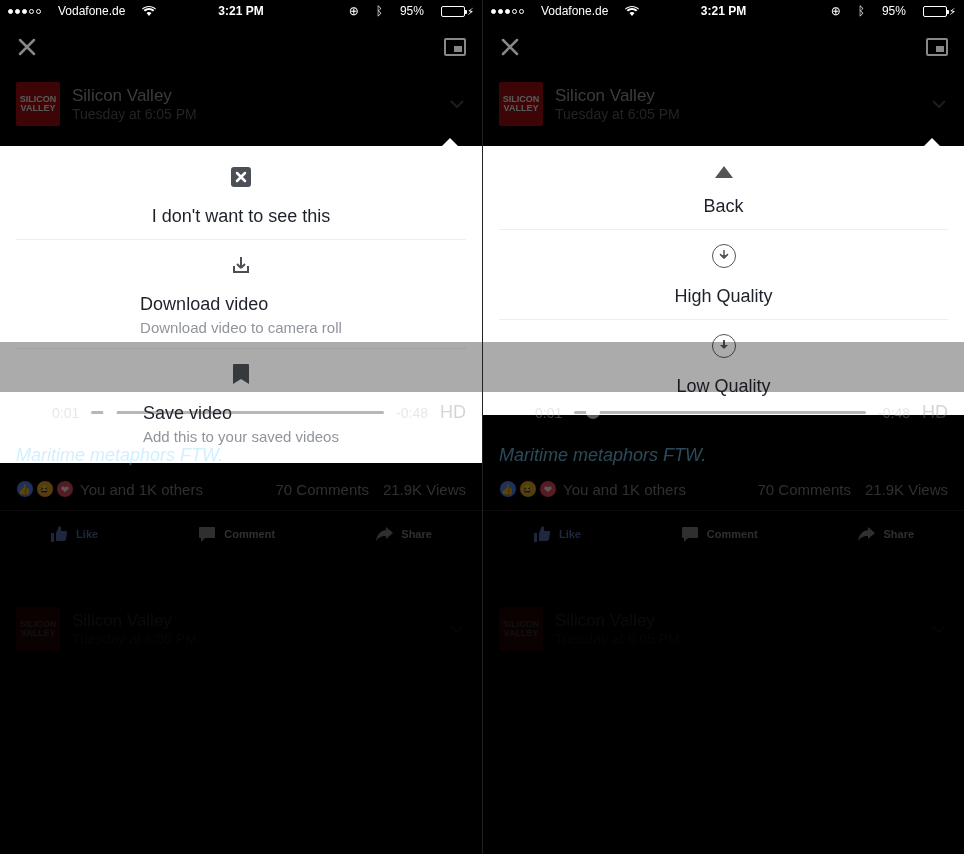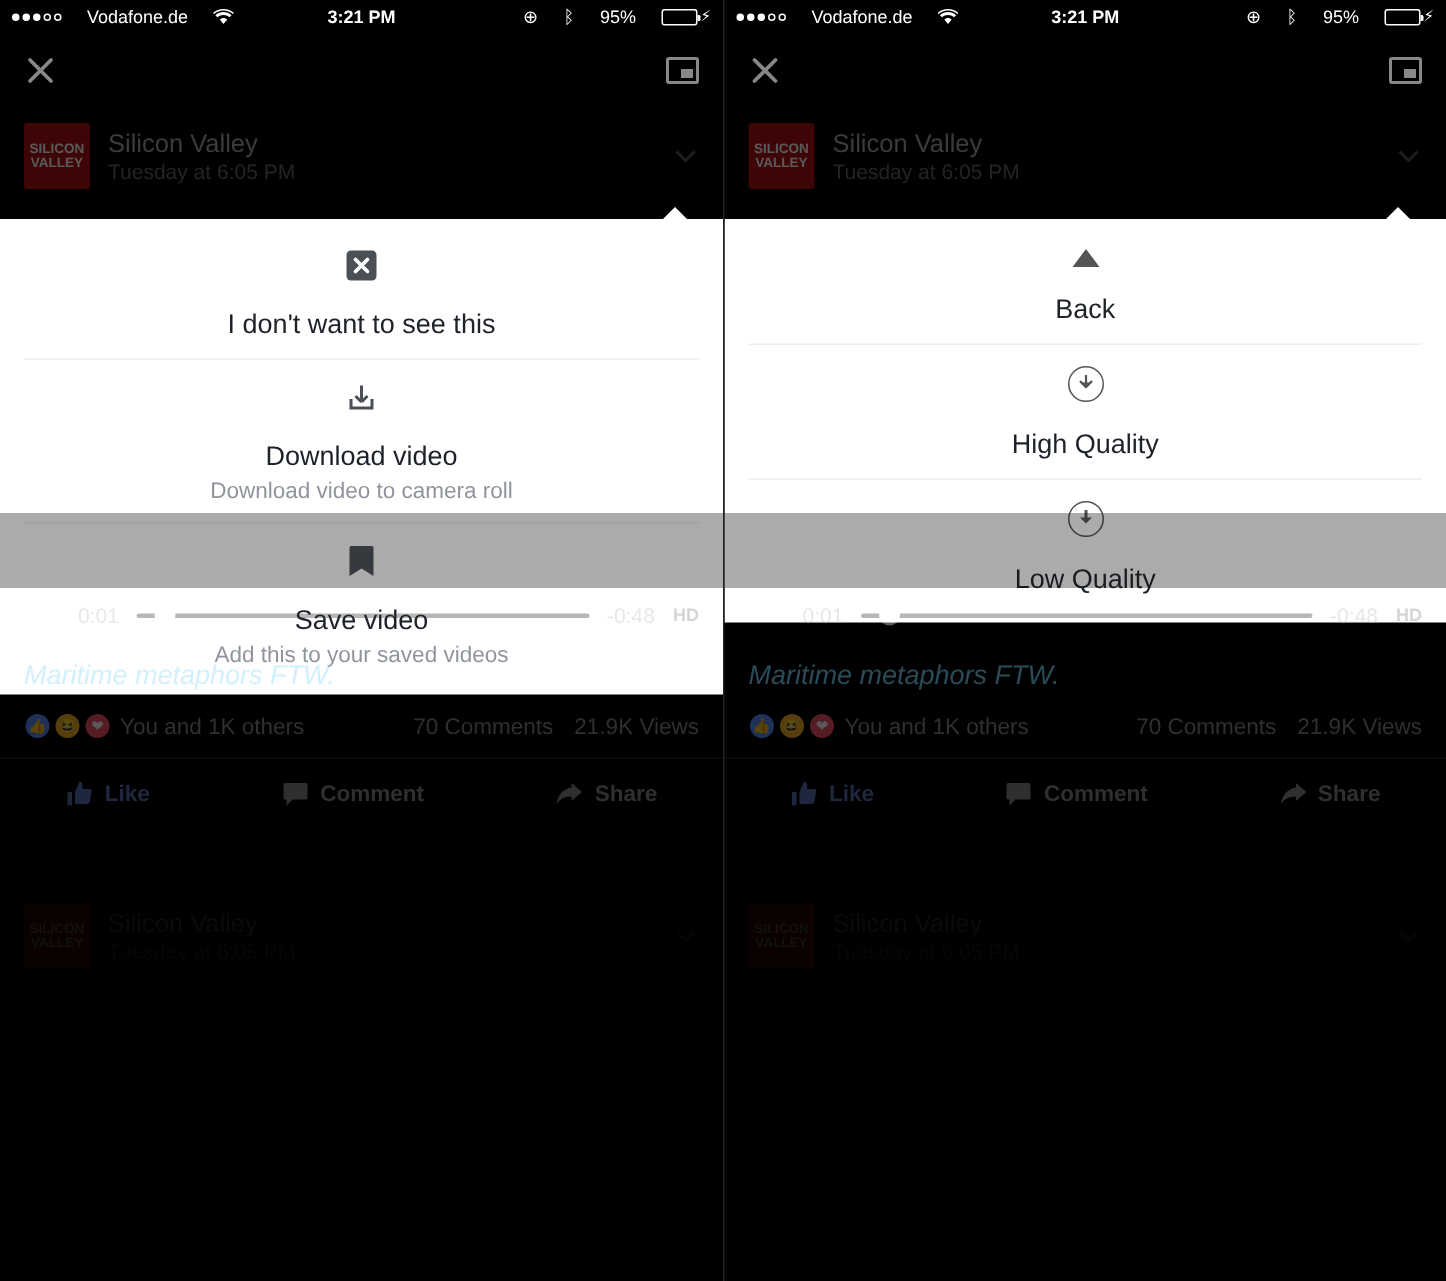--- a/index.html
+++ b/index.html
@@ -88,21 +88,21 @@
     border-bottom:8px solid #fff;
   }
   .sheet .row {
     display:flex; align-items:center;
     gap:18px;
     padding: 14px 18px 12px;
     min-height: 56px;
     flex-direction: column;
   }
   .sheet .row + .row { border-top:1px solid #eee; margin:0 16px; padding-left:2px; padding-right:2px; }
-  .sheet .row + .row { margin-left:16px; margin-right:16px;text-align:center; }
+  .sheet .row + .row { margin-left:16px; margin-right:16px; }
   .sheet .row:first-child { padding-left:18px; }
   .icon-box { width:30px; display:flex; justify-content:center; align-items:center; flex-shrink:0; }
   .row .labels .primary { font-size:18px; color:#1d2129; }
   .row .labels .secondary { font-size:15px; color:#90949c; margin-top:4px; }
   .arrow-up {
     width:0; height:0;
     border-left:9px solid transparent;
     border-right:9px solid transparent;
     border-bottom:12px solid #555;
   }
@@ -116,21 +116,21 @@
   .dim { opacity:0.35; }
 
   
   .progress {
     display:flex; align-items:center; gap:12px;
     padding: 10px 16px;
     color:#bbb; font-size:14px;margin-left:36px;
   }
   .track { flex:1; height:3px; background:#333; border-radius:2px; position:relative; }
   .thumb { width:14px; height:14px; background:#fff; border-radius:50%; position:absolute; top:-6px; }
-  .hd { font-size:12px; color:#888; font-weight:700; }
+  .hd { font-size:18px; color:#888; font-weight:400; }
 
   .caption { color:#7dd3fc; font-size:18px; padding: 12px 16px 8px; font-style: italic; }
   .stats {
     display:flex; align-items:center; justify-content:space-between;
     padding:6px 16px 12px; color:#888; font-size:15px;
   }
   .stats-left { display:flex; align-items:center; gap:6px; }
   .reaction {
     width:18px; height:18px; border-radius:50%; display:inline-flex;
     align-items:center; justify-content:center; font-size:10px; color:#fff;
@@ -139,21 +139,21 @@
   .reaction:first-child { margin-left:0; }
   .r-like { background:#5890ff; }
   .r-haha { background:#f7b125; }
   .r-love { background:#f25268; }
 
   .actions {
     display:flex; justify-content:space-around;
     border-top:1px solid #222;
     padding: 14px 0;
   }
-  .act { display:flex; align-items:center; gap:8px; color:#888; font-weight:600; font-size:15px; }
+  .act { display:flex; align-items:center; gap:8px; color:#888; font-weight:600; font-size:11px; }
   .act.active { color:#5a6fb4; }
   .act svg { width:18px; height:18px; }
 
   
   .second-post { opacity:0.18; margin-top:40px; }
 </style>
 </head>
 <body>
 
 <div class="screen">

